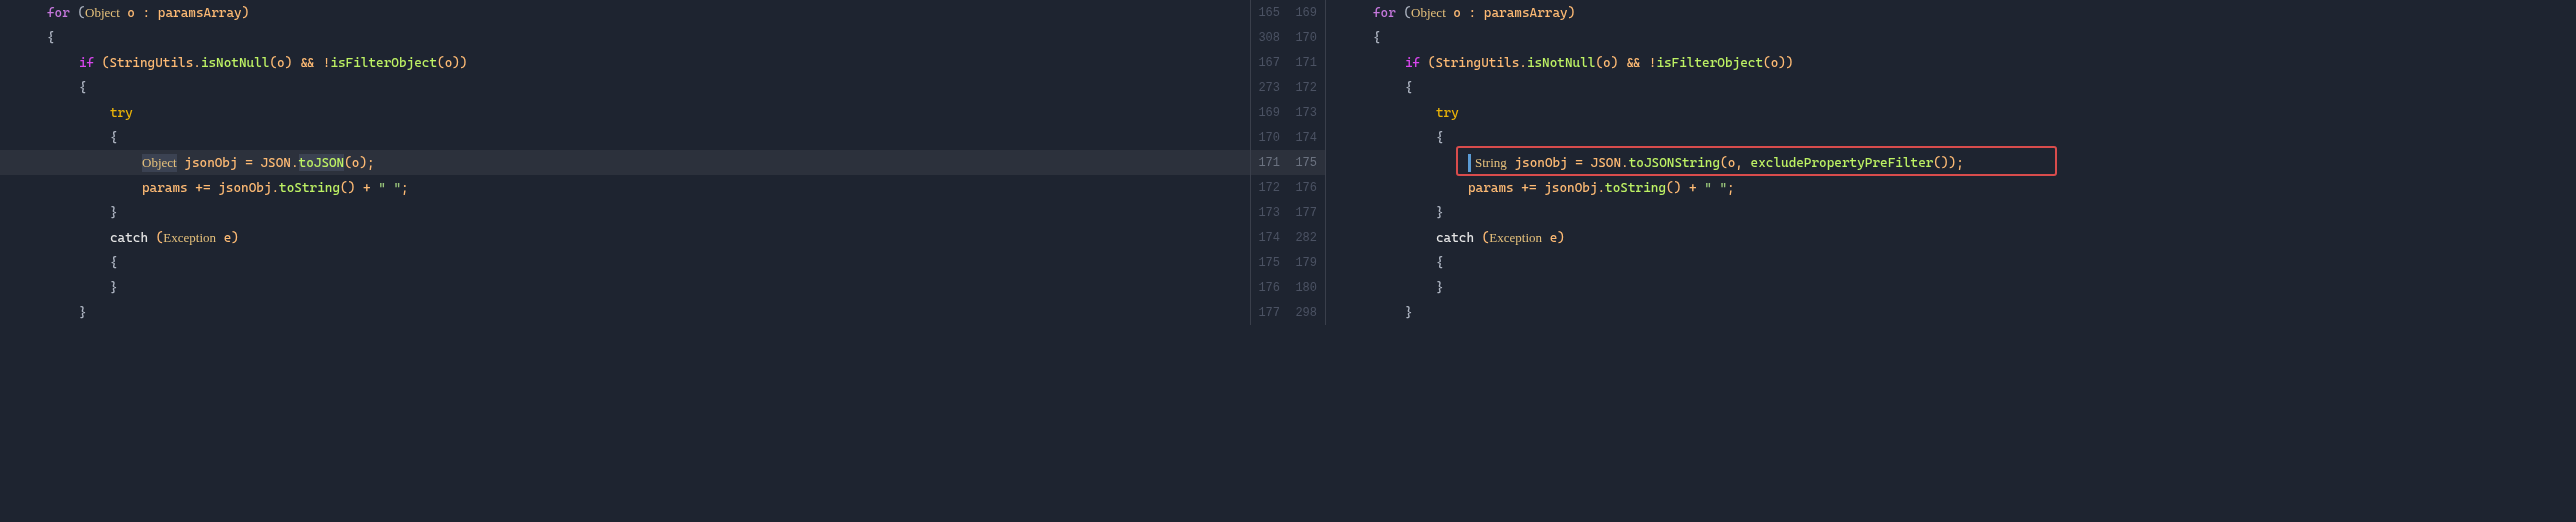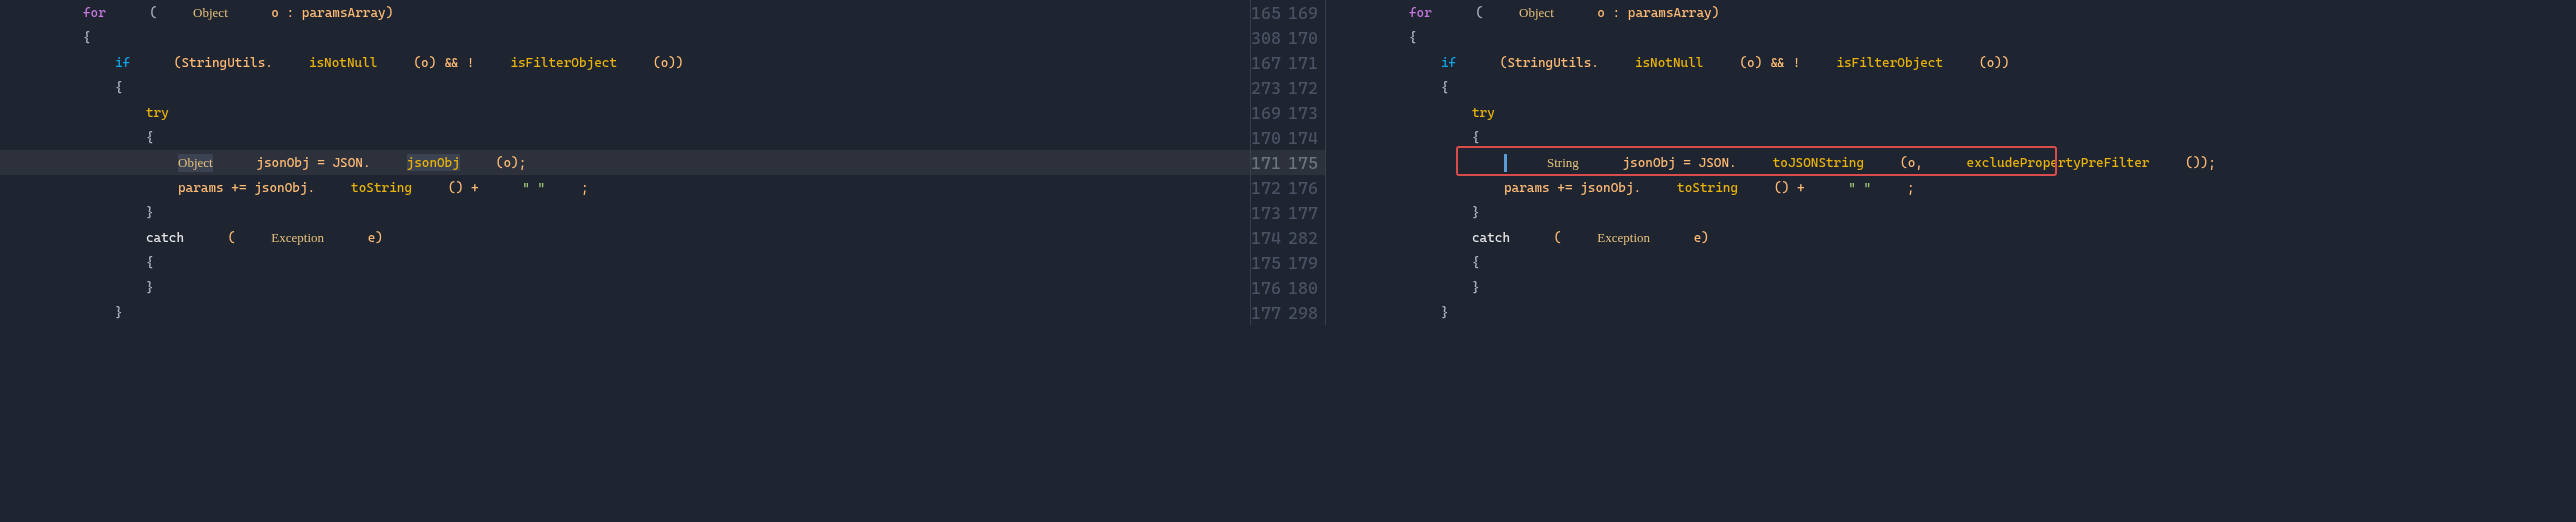--- a/index.html
+++ b/index.html
@@ -28,45 +28,45 @@
 .gutter-row {
   display: flex;
   height: 25px;
   align-items: center;
 }
 .ln {
   width: 37px;
   text-align: right;
   padding-right: 8px;
   color: #4b5263;
-  font-size: 17px;
+  font-size: 12px;
+  font-family: Liberation Mono, monospace;
 }
 .ln.hl {
   color: #6b7280;
 }
 .gutter-row.hl {
   background: #2c313c;
 }
 .code-line {
   height: 25px;
   display: flex;
   align-items: center;
   white-space: pre;
   padding-left: 8px;
-  gap: 36px;
 }
 .code-line.hl-del {
   background: #2c313c;
 }
 .k-for { color: #c678dd; }
-.k-if { color: #0ea5e9; }
+.k-if { color: #d946ef; }
 .k-try { color: #eab308; }
 .k-catch { color: #e5e5e5; }
 .k-type { color: #e5c07b; font-family: Liberation Serif, serif; }
-.k-method { color: #eab308; }
+.k-method { color: #bef264; }
 .k-ident { color: #fdba74; }
 .k-punc { color: #abb2bf; }
 .k-str { color: #98c379; }
 .indent { display: inline-block; }
 .w1 { width: 39px; }
 .w2 { width: 71px; }
 .w3 { width: 102px; }
 .w4 { width: 134px; }
 .hl-box {
   border: 2px solid #d94c4c;
@@ -90,21 +90,21 @@
 
 <div class="diff-container">
 
   <div class="left-pane">
     <div class="code-line"><span class="indent w1"></span><span class="k-for">for</span><span class="k-punc"> (</span><span class="k-type">Object</span><span class="k-ident"> o : paramsArray)</span></div>
     <div class="code-line"><span class="indent w1"></span><span class="k-punc">{</span></div>
     <div class="code-line"><span class="indent w2"></span><span class="k-if">if</span><span class="k-ident"> (StringUtils.</span><span class="k-method">isNotNull</span><span class="k-ident">(o) &amp;&amp; !</span><span class="k-method">isFilterObject</span><span class="k-ident">(o))</span></div>
     <div class="code-line"><span class="indent w2"></span><span class="k-punc">{</span></div>
     <div class="code-line"><span class="indent w3"></span><span class="k-try">try</span></div>
     <div class="code-line"><span class="indent w3"></span><span class="k-punc">{</span></div>
-    <div class="code-line hl-del"><span class="indent w4"></span><span class="k-type hl-text-old">Object</span><span class="k-ident"> jsonObj = JSON.</span><span class="k-method hl-text-old">jsonObj</span><span class="k-ident">(o);</span></div>
+    <div class="code-line hl-del"><span class="indent w4"></span><span class="k-type hl-text-old">Object</span><span class="k-ident"> jsonObj = JSON.</span><span class="k-method hl-text-old">toJSON</span><span class="k-ident">(o);</span></div>
     <div class="code-line"><span class="indent w4"></span><span class="k-ident">params += jsonObj.</span><span class="k-method">toString</span><span class="k-ident">() + </span><span class="k-str">" "</span><span class="k-ident">;</span></div>
     <div class="code-line"><span class="indent w3"></span><span class="k-punc">}</span></div>
     <div class="code-line"><span class="indent w3"></span><span class="k-catch">catch</span><span class="k-ident"> (</span><span class="k-type">Exception</span><span class="k-ident"> e)</span></div>
     <div class="code-line"><span class="indent w3"></span><span class="k-punc">{</span></div>
     <div class="code-line"><span class="indent w3"></span><span class="k-punc">}</span></div>
     <div class="code-line"><span class="indent w2"></span><span class="k-punc">}</span></div>
   </div>
 
   <div class="gutter">
     <div class="gutter-row">

